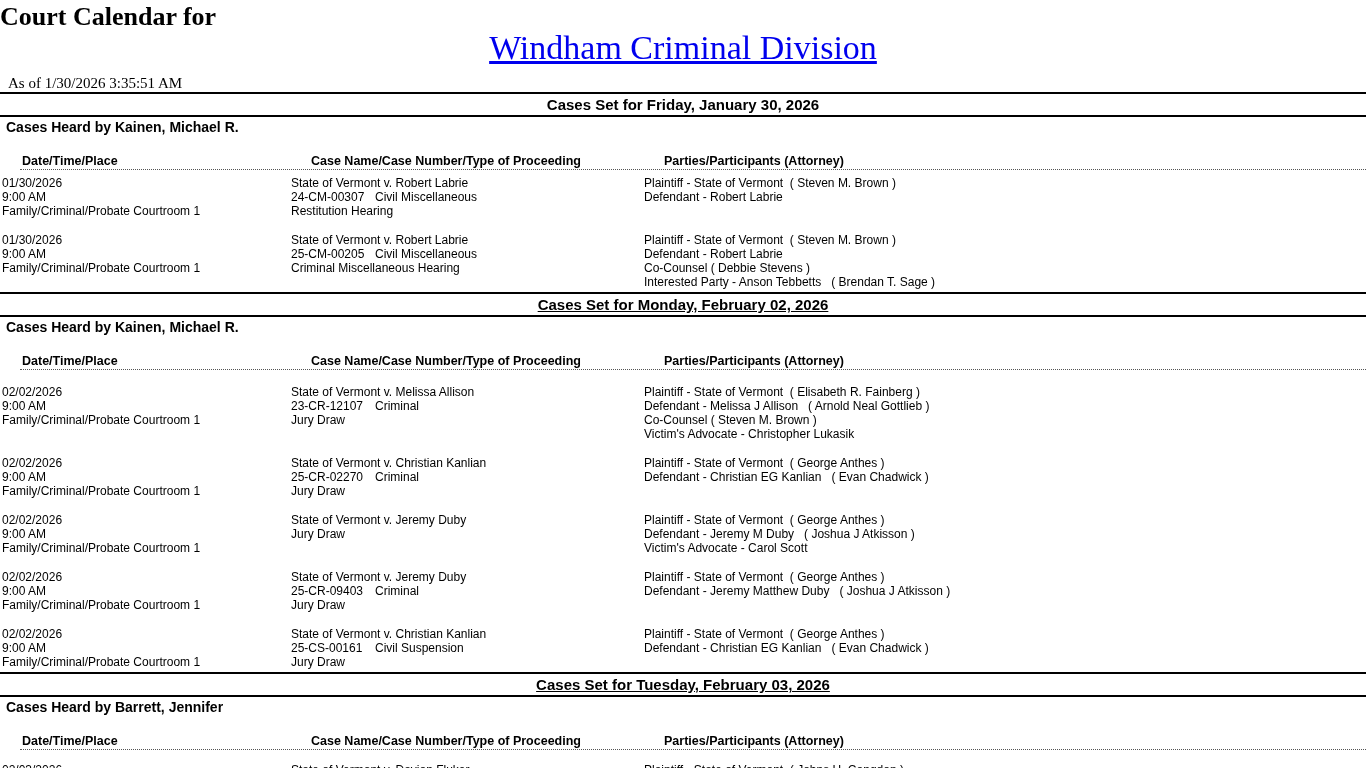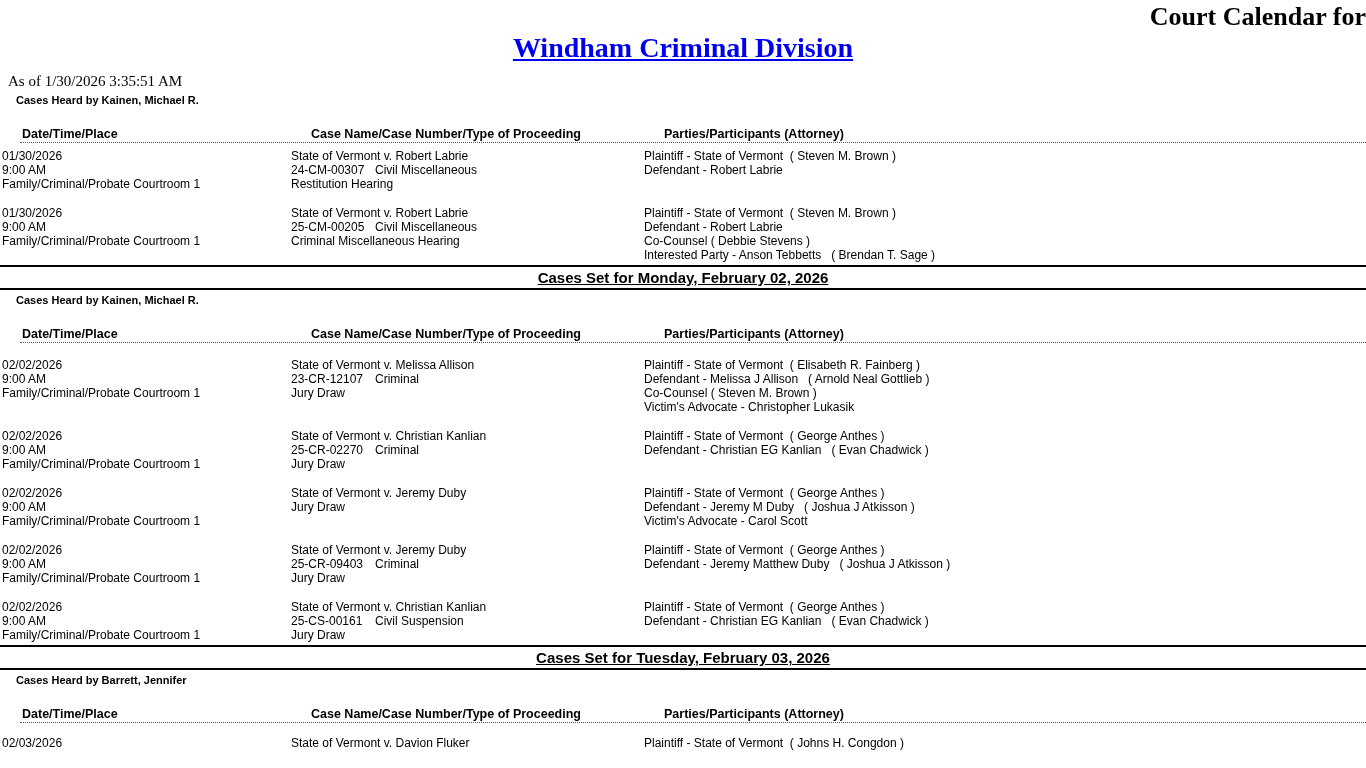--- a/index.html
+++ b/index.html
@@ -1,30 +1,30 @@
 <!DOCTYPE html>
 <html><head>
 <meta charset="utf-8">
 <style>
   html,body{margin:0;padding:0;}
   body{
     width:1366px;height:768px;overflow:hidden;background:#ffffff;color:#000;
     font-family:"Liberation Sans",sans-serif;
   }
-  .title{margin:2px 0 0;text-align:right;font-family:"Liberation Serif",serif;
+  .title{margin:2px 0 0;text-align:left;font-family:"Liberation Serif",serif;
     font-size:26px;line-height:30px;font-weight:700;}
   .title-link-row{text-align:center;line-height:32px;}
-  .division-link{font-family:"Liberation Serif",serif;font-size:28px;font-weight:700;
+  .division-link{font-family:"Liberation Serif",serif;font-size:34px;font-weight:400;
     color:#0000EE;text-decoration:underline;cursor:pointer;}
   .asof{font-family:"Liberation Serif",serif;font-size:15px;line-height:18px;
     margin-top:4px;padding-left:8px;}
   .band{border-top:2px solid #000;border-bottom:2px solid #000;text-align:center;
     font-weight:700;font-size:15px;line-height:17px;padding:2px 0;}
   .sec1 .band,.sec2 .band{margin-top:3px;text-decoration:underline;}
-  .judge{font-weight:700;font-size:11px;line-height:16px;margin-top:2px;padding-left:16px;}
+  .judge{font-weight:700;font-size:14px;line-height:16px;margin-top:2px;padding-left:6px;}
   .cols{display:grid;grid-template-columns:289px 353px 1fr;padding-left:2px;}
   .head{margin-top:19px;font-weight:700;font-size:12.5px;line-height:15px;
     border-bottom:1px dotted #555;margin-left:20px;}
   .row{font-size:12px;line-height:14px;margin-top:15px;}
   .sec0 .head + .row{margin-top:6px;}
   .sec1 .head + .row{margin-top:15px;}
   .sec2 .head + .row{margin-top:13px;}
   .cell div{white-space:pre-wrap;}
   .num{display:inline-block;width:84px;}
 </style>
@@ -32,20 +32,21 @@
 <body>
 
 <header>
   <h1 class="title">Court Calendar for</h1>
   <div class="title-link-row"><a class="division-link" href="#">Windham Criminal Division</a></div>
   <div class="asof">As of 1/30/2026 3:35:51 AM</div>
 </header>
 
 <main>
     <section class="section sec0">
+      <div class="band">Cases Set for Friday, January 30, 2026</div>
       <div class="judge">Cases Heard by Kainen, Michael R.</div>
       <div class="cols head">
         <div class="hcell">Date/Time/Place</div>
         <div class="hcell">Case Name/Case Number/Type of Proceeding</div>
         <div class="hcell">Parties/Participants (Attorney)</div>
       </div>
       <div class="cols row">
         <div class="cell">
           <div>01/30/2026</div>
           <div>9:00 AM</div>

